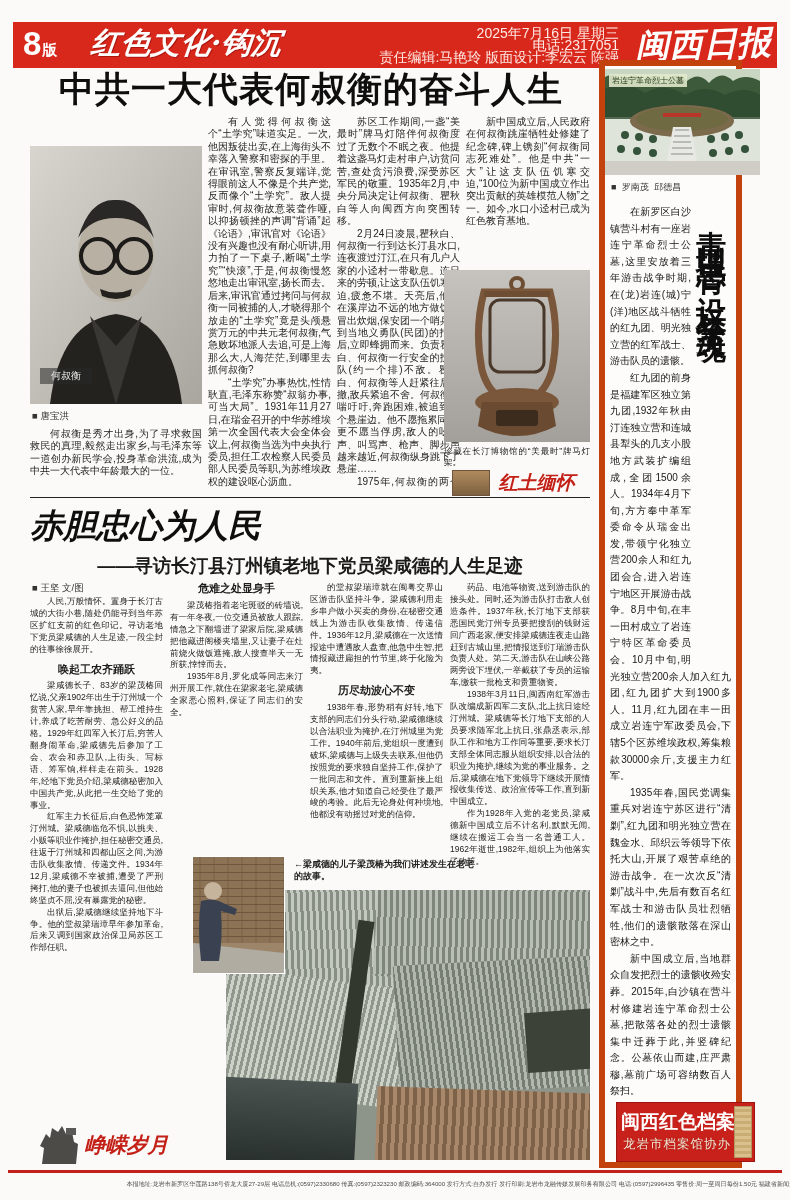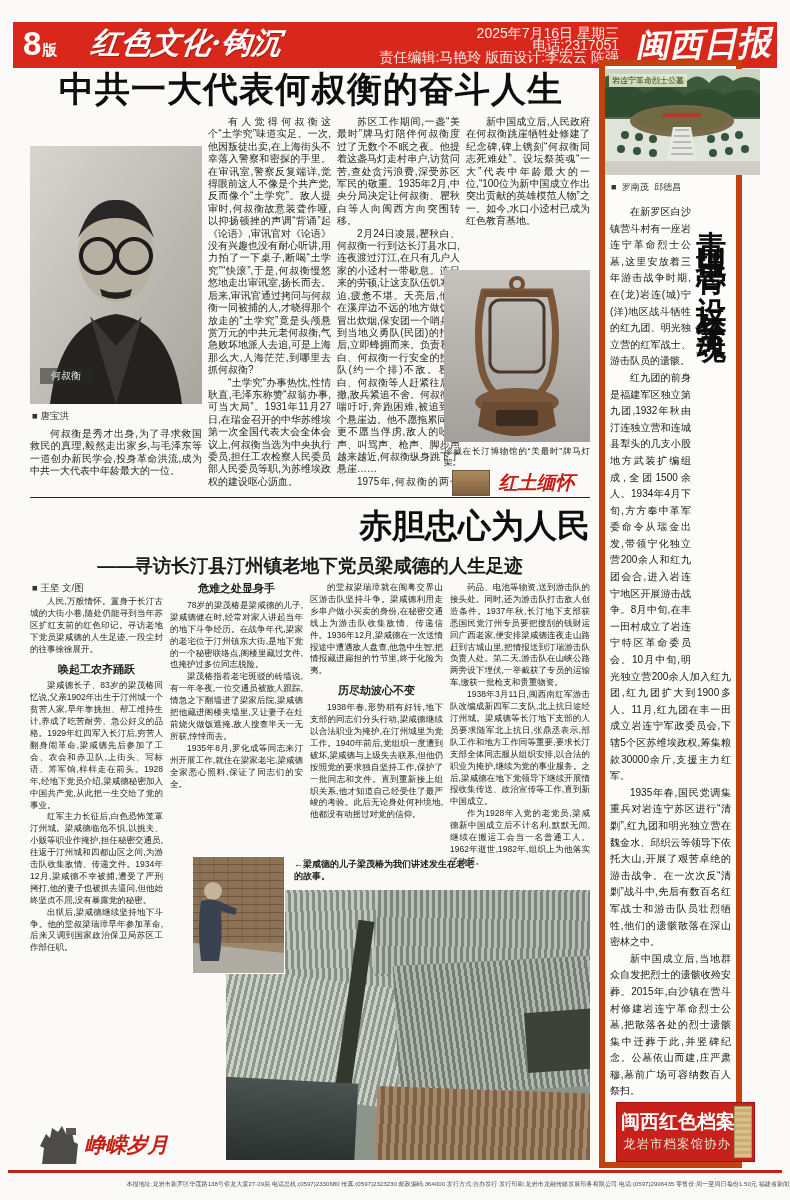--- a/index.html
+++ b/index.html
@@ -14,21 +14,21 @@
   .head-info{position:absolute;right:158px;top:5px;text-align:right;font-size:14px;line-height:12px;color:#ffe9e4;white-space:nowrap;}
   .paper-name{position:absolute;right:6px;top:0px;font-family:"DejaVu Serif","Liberation Serif",serif;font-style:italic;font-weight:bold;font-size:34px;transform:rotate(-2deg);white-space:nowrap;}
   
   .bodytext{font-size:10px;line-height:12.4px;text-align:justify;overflow:hidden;color:#1d1d1d;}
   .bodytext2{font-size:8.5px;line-height:11.9px;text-align:justify;overflow:hidden;color:#1d1d1d;}
   .para{margin:0;text-indent:2em;}
   .colhead{font-weight:bold;text-align:center;font-size:11px;margin:8px 0 5px;}
   .colhead:first-child{margin-top:1px;}
   .byline{font-size:9.5px;color:#333;}
   .a1-headline{left:30px;top:66px;width:562px;text-align:center;font-size:35px;font-weight:900;letter-spacing:1px;color:#0e0e0e;white-space:nowrap;}
-  .a2-headline{left:30px;top:504px;width:560px;text-align:right;font-size:33px;font-weight:900;color:#0e0e0e;white-space:nowrap;}
+  .a2-headline{left:30px;top:504px;width:560px;text-align:left;font-size:33px;font-weight:900;color:#0e0e0e;white-space:nowrap;font-style:italic;}
   .a2-subtitle{left:30px;top:553px;width:560px;text-align:center;font-size:18.5px;font-weight:bold;color:#1a1a1a;white-space:nowrap;}
   .divider{background:#222;}
   
   .photo{overflow:hidden;}
   .photo-label{position:absolute;left:12px;bottom:26px;background:rgba(40,40,40,.55);color:#eee;font-size:10px;padding:1px 11px;}
   .caption{font-size:8.5px;line-height:11px;text-align:justify;color:#222;}
   .cap-bold{font-size:9px;font-weight:bold;color:#222;line-height:12px;}
   
   .red-script{font-family:"DejaVu Serif","Liberation Serif",serif;font-style:italic;font-weight:bold;color:#c32017;transform:skewX(-5deg);white-space:nowrap;}
   
@@ -95,21 +95,21 @@
 <div class="abs bodytext" style="left:208px;top:116px;width:123px;height:372px;">
     <p class="para">有人觉得何叔衡这个“土学究”味道实足。一次,他因叛徒出卖,在上海街头不幸落入警察和密探的手里。在审讯室,警察反复端详,觉得眼前这人不像是个共产党,反而像个“土学究”。敌人提审时,何叔衡故意装聋作哑,以抑扬顿挫的声调“背诵”起《论语》,审讯官对《论语》没有兴趣也没有耐心听讲,用力拍了一下桌子,断喝“土学究”“快滚”,于是,何叔衡慢悠悠地走出审讯室,扬长而去。后来,审讯官通过拷问与何叔衡一同被捕的人,才晓得那个放走的“土学究”竟是头颅悬赏万元的中共元老何叔衡,气急败坏地派人去追,可是上海那么大,人海茫茫,到哪里去抓何叔衡?</p>
     <p class="para">“土学究”办事热忱,性情耿直,毛泽东称赞“叔翁办事,可当大局”。1931年11月27日,在瑞金召开的中华苏维埃第一次全国代表大会全体会议上,何叔衡当选为中央执行委员,担任工农检察人民委员部人民委员等职,为苏维埃政权的建设呕心沥血。</p>
   </div>
 <div class="abs bodytext" style="left:337px;top:116px;width:123px;height:372px;">
     <p class="para">苏区工作期间,一盏“美最时”牌马灯陪伴何叔衡度过了无数个不眠之夜。他提着这盏马灯走村串户,访贫问苦,查处贪污浪费,深受苏区军民的敬重。1935年2月,中央分局决定让何叔衡、瞿秋白等人向闽西方向突围转移。</p>
     <p class="para">2月24日凌晨,瞿秋白、何叔衡一行到达长汀县水口,连夜渡过汀江,在只有几户人家的小迳村一带歇息。连日来的劳顿,让这支队伍饥寒交迫,疲惫不堪。天亮后,他们在溪岸边不远的地方做饭时冒出炊烟,保安团一个哨兵接到当地义勇队(民团)的报告后,立即蜂拥而来。负责瞿秋白、何叔衡一行安全的护送队(约一个排)不敌。瞿秋白、何叔衡等人赶紧往后山撤,敌兵紧追不舍。何叔衡气喘吁吁,奔跑困难,被追到一个悬崖边。他不愿拖累同志,更不愿当俘虏,敌人的吆喝声、叫骂声、枪声、脚步声越来越近,何叔衡纵身跳下了悬崖……</p>
     <p class="para">1975年,何叔衡的两个女儿何实嗣、何实山,来到长汀小迳村凭吊先父英灵时,原福建省苏维埃政府保卫局人员严必书老人泣不成声,他用颤抖的双手,将一盏当年在何叔衡牺牲处找到的“美最时”牌马灯交给她俩。如今,这盏锈蚀得只剩金属骨架的马灯,被珍藏在福建省长汀县博物馆里,供后人瞻仰、缅怀。</p>
   </div>
 <div class="abs bodytext" style="left:466px;top:116px;width:124px;height:152px;">
-    <p class="para">新中国成立后,人民政府在何叔衡跳崖牺牲处修建了纪念碑,碑上镌刻“何叔衡同志死难处”。设坛祭英魂“一大”代表中年龄最大的一位,“100位为新中国成立作出突出贡献的英雄模范人物”之一。如今,水口小迳村已成为红色教育基地。</p>
+    <p class="para">新中国成立后,人民政府在何叔衡跳崖牺牲处修建了纪念碑,碑上镌刻“何叔衡同志死难处”。他是中共“一大”让这支队伍饥寒交迫,“100位为新中国成立作出突出贡献的英雄模范人物”之一。如今,水口小迳村已成为红色教育基地。</p>
   </div>
 
 <div class="abs photo" style="left:444px;top:270px;width:146px;height:172px;">
   <svg width="146" height="172" viewBox="0 0 146 172">
     <defs>
       <linearGradient id="lbg" x1="0" y1="0" x2="0" y2="1">
         <stop offset="0" stop-color="#c6c3be"></stop>
           <stop offset="1" stop-color="#a3a09b"></stop>
       </linearGradient>
     </defs>
@@ -136,21 +136,20 @@
 
 <div class="abs bodytext2" style="left:30px;top:596px;width:133px;height:524px;">
     <p class="para">人民,万般情怀。置身于长汀古城的大街小巷,随处仍能寻到当年苏区扩红支前的红色印记。寻访老地下党员梁咸德的人生足迹,一段尘封的往事徐徐展开。</p>
     <div class="colhead">唤起工农齐踊跃</div>
     <p class="para">梁咸德长子、83岁的梁茂椿回忆说,父亲1902年出生于汀州城一个贫苦人家,早年靠挑担、帮工维持生计,养成了吃苦耐劳、急公好义的品格。1929年红四军入长汀后,穷苦人翻身闹革命,梁咸德先后参加了工会、农会和赤卫队,上街头、写标语、筹军饷,样样走在前头。1928年,经地下党员介绍,梁咸德秘密加入中国共产党,从此把一生交给了党的事业。</p>
     <p class="para">红军主力长征后,白色恐怖笼罩汀州城。梁咸德临危不惧,以挑夫、小贩等职业作掩护,担任秘密交通员,往返于汀州城和四都山区之间,为游击队收集敌情、传递文件。1934年12月,梁咸德不幸被捕,遭受了严刑拷打,他的妻子也被抓去逼问,但他始终坚贞不屈,没有暴露党的秘密。</p>
     <p class="para">出狱后,梁咸德继续坚持地下斗争。他的堂叔梁瑞璋早年参加革命,后来又调到国家政治保卫局苏区工作部任职。</p>
   </div>
 <div class="abs bodytext2" style="left:170px;top:582px;width:133px;height:272px;">
     <div class="colhead">危难之处显身手</div>
-    <p class="para">78岁的梁茂椿是梁咸德的儿子,梁咸德健在时,经常对家人讲起当年的地下斗争经历。在战争年代,梁家的老宅位于汀州镇东大街,是地下党的一个秘密联络点,阁楼里藏过文件,也掩护过多位同志脱险。</p>
     <p class="para">梁茂椿指着老宅斑驳的砖墙说,有一年冬夜,一位交通员被敌人跟踪,情急之下翻墙进了梁家后院,梁咸德把他藏进阁楼夹墙里,又让妻子在灶前烧火做饭遮掩,敌人搜查半天一无所获,悻悻而去。</p>
     <p class="para">1935年8月,罗化成等同志来汀州开展工作,就住在梁家老宅,梁咸德全家悉心照料,保证了同志们的安全。</p>
   </div>
 <div class="abs bodytext2" style="left:310px;top:582px;width:133px;height:332px;">
     <p class="para">的堂叔梁瑞璋就在闽粤交界山区游击队坚持斗争。梁咸德利用走乡串户做小买卖的身份,在秘密交通线上为游击队收集敌情、传递信件。1936年12月,梁咸德在一次送情报途中遭遇敌人盘查,他急中生智,把情报藏进扁担的竹节里,终于化险为夷。</p>
     <div class="colhead">历尽劫波心不变</div>
     <p class="para">1938年春,形势稍有好转,地下支部的同志们分头行动,梁咸德继续以合法职业为掩护,在汀州城里为党工作。1940年前后,党组织一度遭到破坏,梁咸德与上级失去联系,但他仍按照党的要求独自坚持工作,保护了一批同志和文件。直到重新接上组织关系,他才知道自己经受住了最严峻的考验。此后无论身处何种境地,他都没有动摇过对党的信仰。</p>
   </div>
 <div class="abs bodytext2" style="left:450px;top:582px;width:140px;height:344px;">
     <p class="para">药品、电池等物资,送到游击队的接头处。同时,还为游击队打击敌人创造条件。1937年秋,长汀地下支部获悉国民党汀州专员要把搜刮的钱财运回广西老家,便安排梁咸德连夜走山路赶到古城山里,把情报送到汀瑞游击队负责人处。第二天,游击队在山峡公路两旁设下埋伏,一举截获了专员的运输车,缴获一批枪支和贵重物资。</p>

